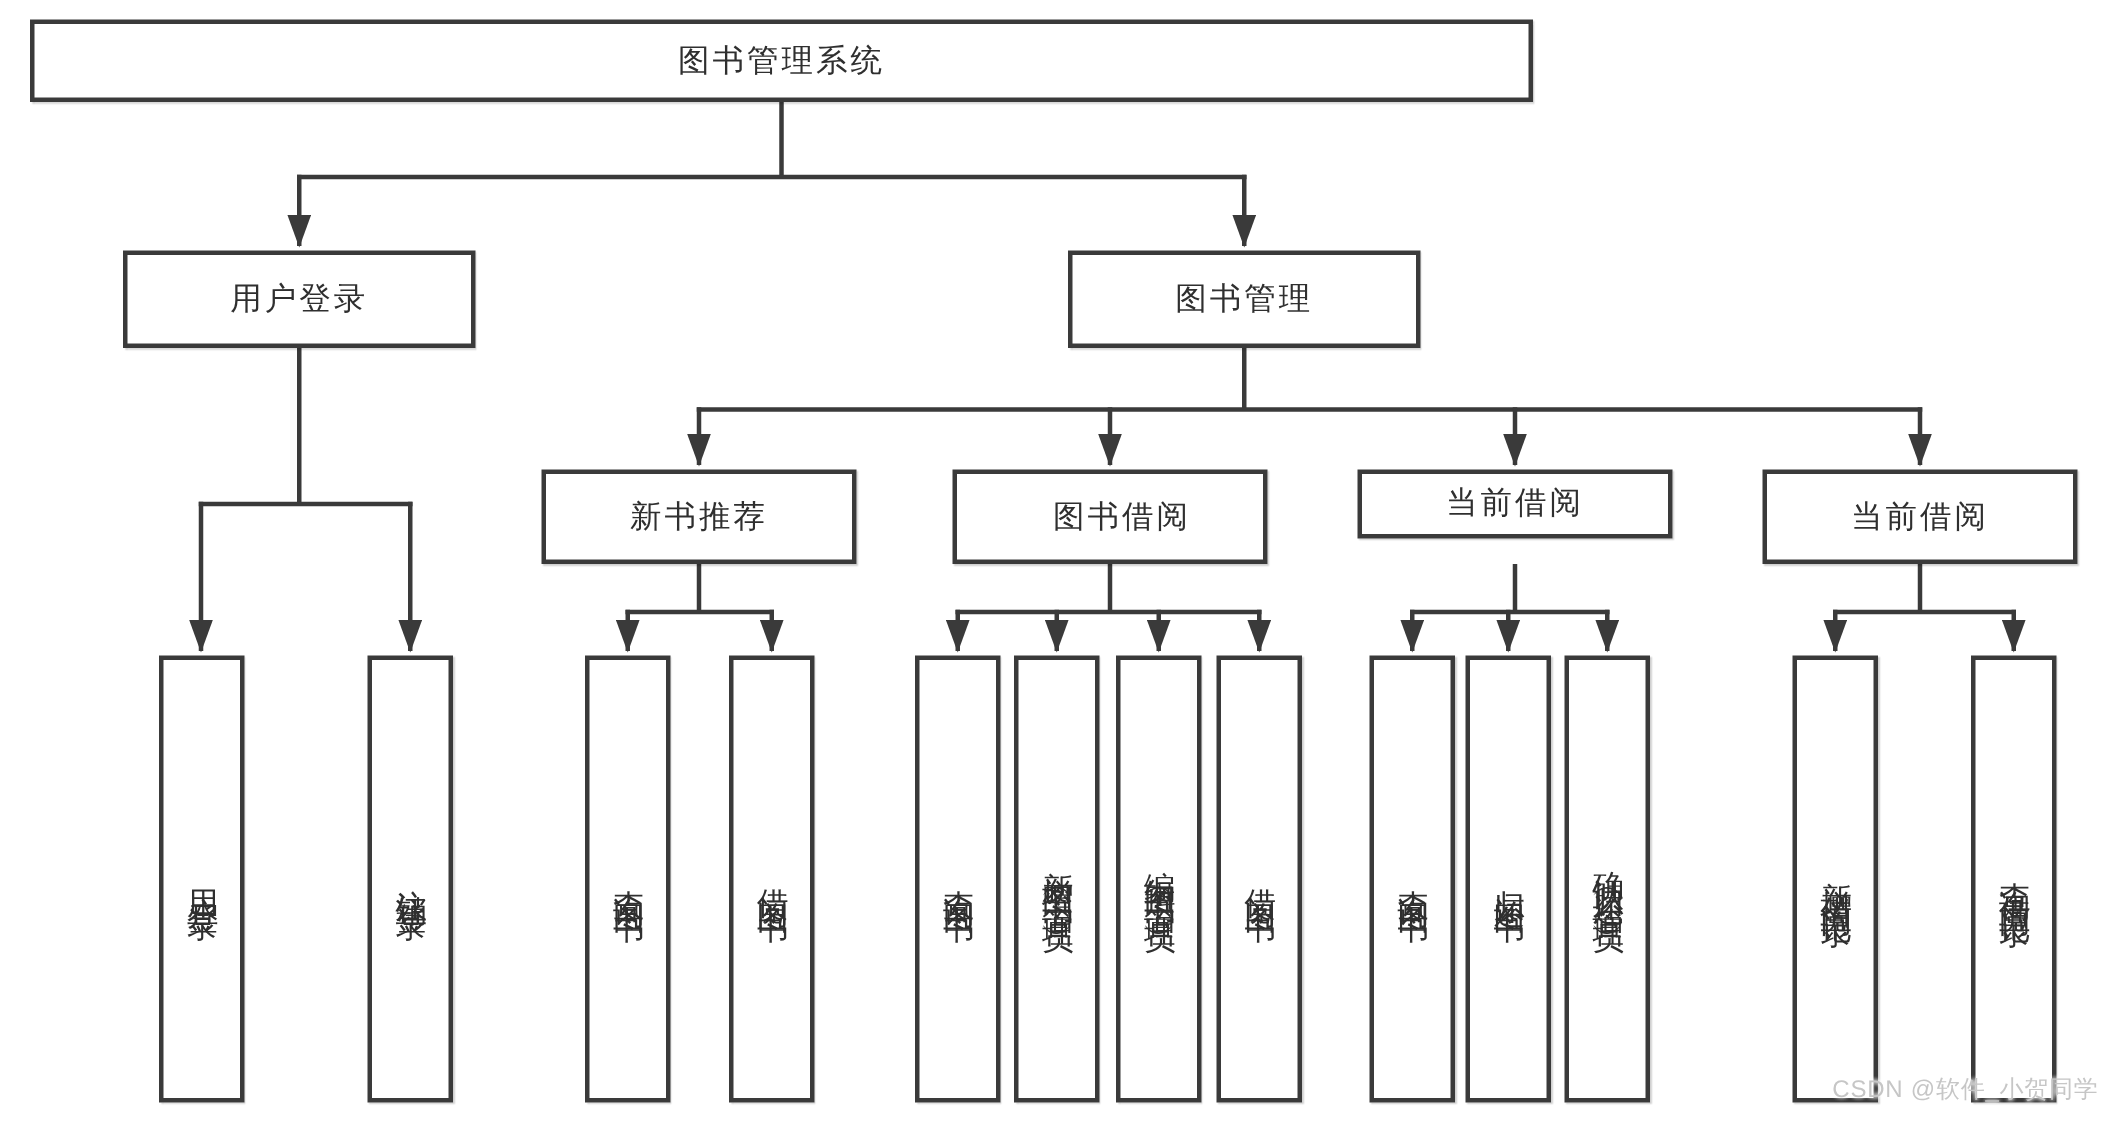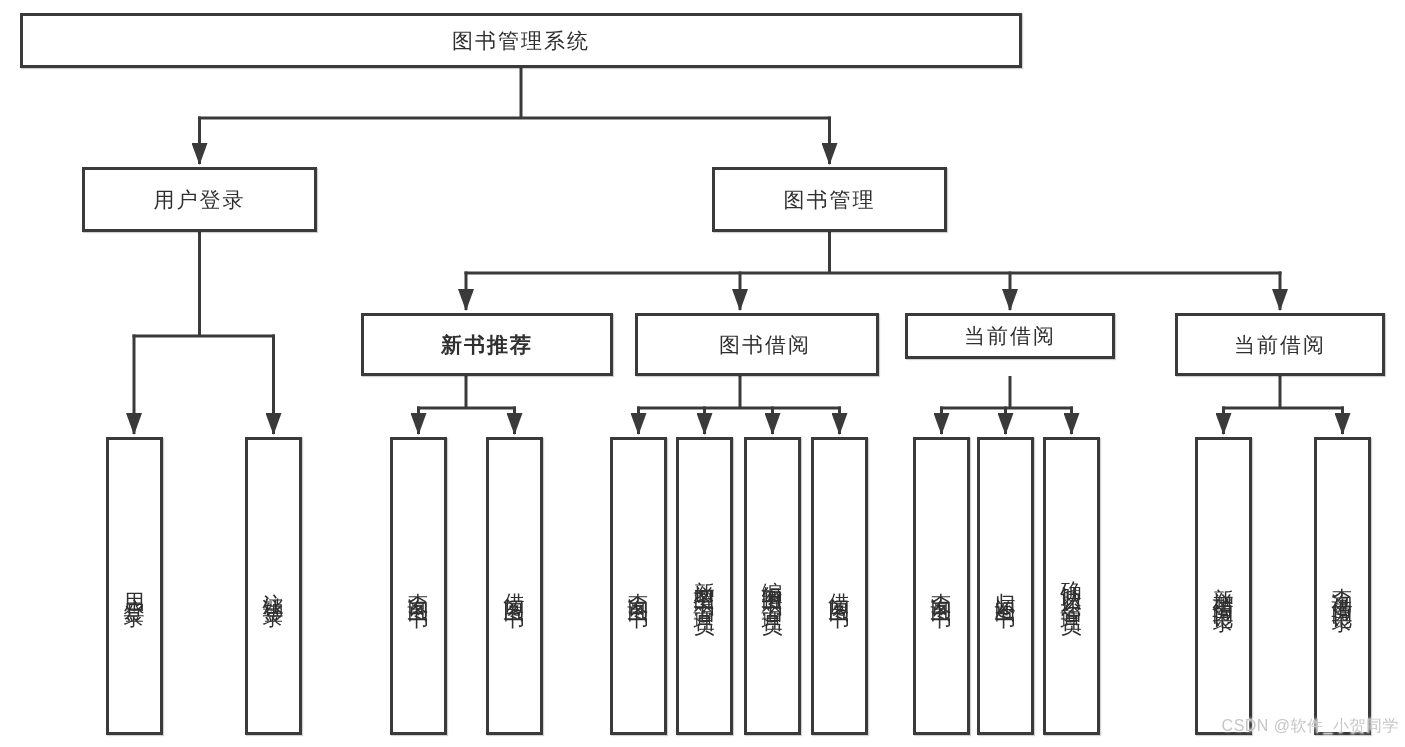--- a/index.html
+++ b/index.html
@@ -105,22 +105,22 @@
       <line x1="1223.5" y1="406.5" x2="1223.5" y2="434" marker-end="url(#arrow)"></line>
       <line x1="1342.5" y1="406.5" x2="1342.5" y2="434" marker-end="url(#arrow)"></line>
     </g>
   </svg>
 
   <div class="node h" style="left:20px; top:13px; width:1002px; height:55px;">图书管理系统</div>
 
   <div class="node h" style="left:82px; top:167px; width:235px; height:65px;">用户登录</div>
   <div class="node h" style="left:712px; top:167px; width:235px; height:65px;">图书管理</div>
 
-  <div class="node h" style="left:361px; top:313px; width:252px; height:63px;font-weight:bold;">新书推荐</div>
-  <div class="node h" style="left:635px; top:313px; width:244px; height:63px;padding-left:16px;">图书借阅</div>
+  <div class="node h" style="left:361px; top:313px; width:210px; height:63px;">新书推荐</div>
+  <div class="node h" style="left:635px; top:313px; width:210px; height:63px;padding-left:16px;">图书借阅</div>
   <div class="node h" style="left:905px; top:313px; width:210px; height:46px;">当前借阅</div>
   <div class="node h" style="left:1175px; top:313px; width:210px; height:63px;">当前借阅</div>
 
   <div class="node v" style="left:106px; top:437px; width:57px; height:298px;">用户登录</div>
   <div class="node v" style="left:245px; top:437px; width:57px; height:298px;">注销登录</div>
 
   <div class="node v" style="left:390px; top:437px; width:57px; height:298px;">查询图书</div>
   <div class="node v" style="left:486px; top:437px; width:57px; height:298px;">借阅图书</div>
 
   <div class="node v" style="left:610px; top:437px; width:57px; height:298px;">查询图书</div>

